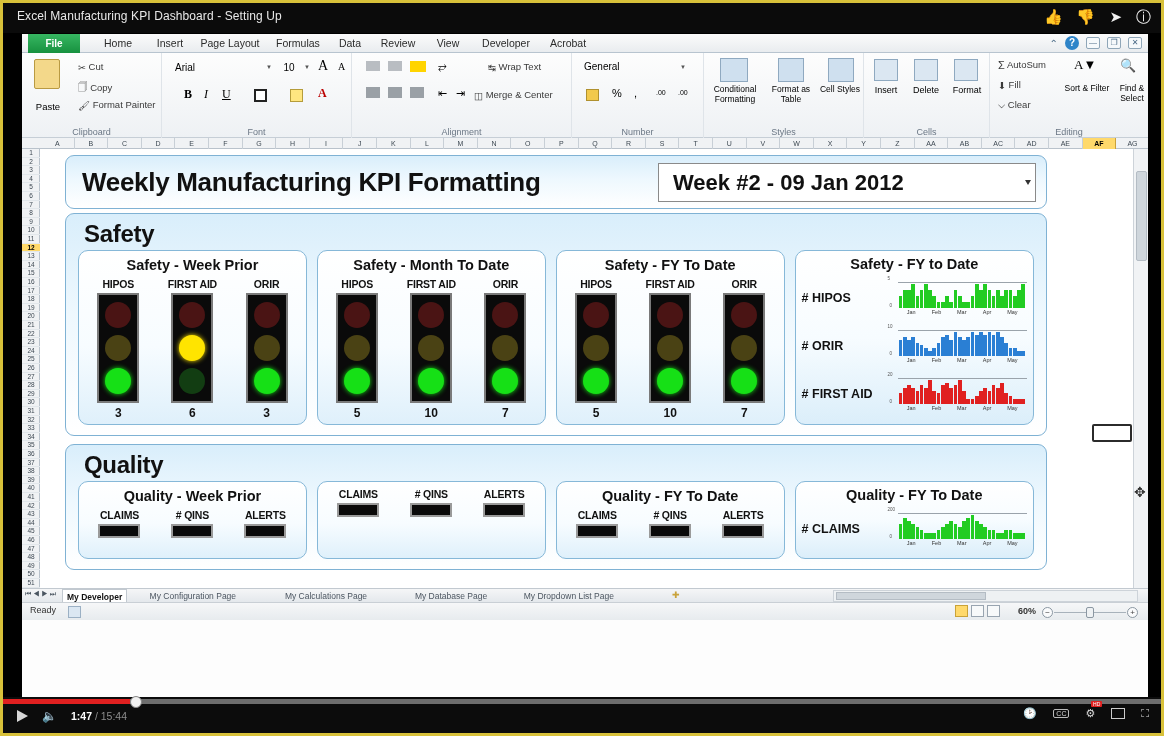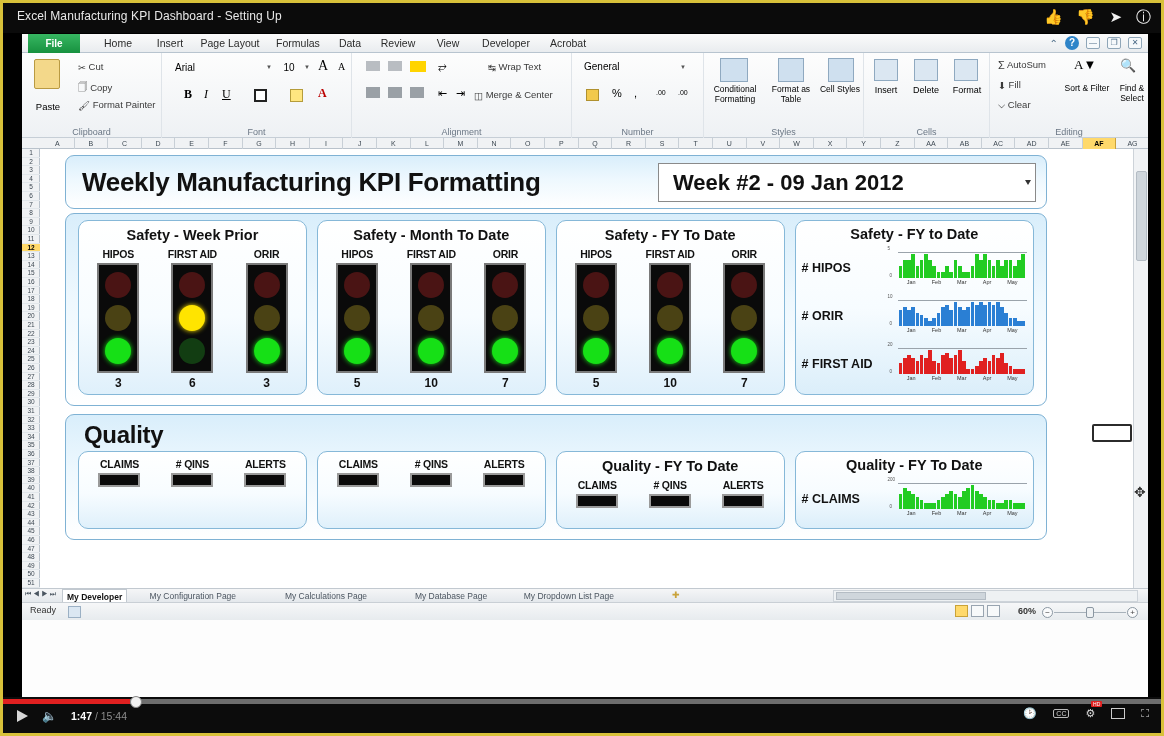--- a/index.html
+++ b/index.html
@@ -378,20 +378,21 @@
           <div class="panel-outer titlebar">
             <div class="dash-title">Weekly Manufacturing  KPI Formatting</div>
             <div class="weekbox">
               <span>Week #2 - 09 Jan 2012</span>
               <span class="ar"></span>
             </div>
           </div>
 
           <div id="sections">
               <div class="panel-outer section">
+                <div class="sect-title">Safety</div>
                 <div class="cards">
                   <div class="card">
                     <div class="card-title">Safety  - Week Prior</div>
                     <div class="kpis">
                       <div class="kpi">
                         <div class="kpi-label">HIPOS</div>
                         <div class="light">
                           <div class="bulb" style="background: rgb(74, 20, 20);"></div>
                           <div class="bulb" style="background: rgb(74, 66, 20);"></div>
                           <div class="bulb" style="background: rgb(22, 224, 22); box-shadow: rgb(22, 224, 22) 0px 0px 5px;"></div>
@@ -625,20 +626,21 @@
                         </div>
                       </div>
                     </div>
                   </div>
                 </div>
               </div>
               <div class="panel-outer section">
                 <div class="sect-title">Quality</div>
                 <div class="cards">
                   <div class="card">
+                    <div class="card-title">Quality  - Week Prior</div>
                     <div class="kpis">
                       <div class="kpi">
                         <div class="kpi-label">CLAIMS</div>
                         <div class="light" style="height: 14px; border: 2px solid rgb(154, 154, 154);"></div>
                       </div>
                       <div class="kpi">
                         <div class="kpi-label"># QINS</div>
                         <div class="light" style="height: 14px; border: 2px solid rgb(154, 154, 154);"></div>
                       </div>
                       <div class="kpi">

